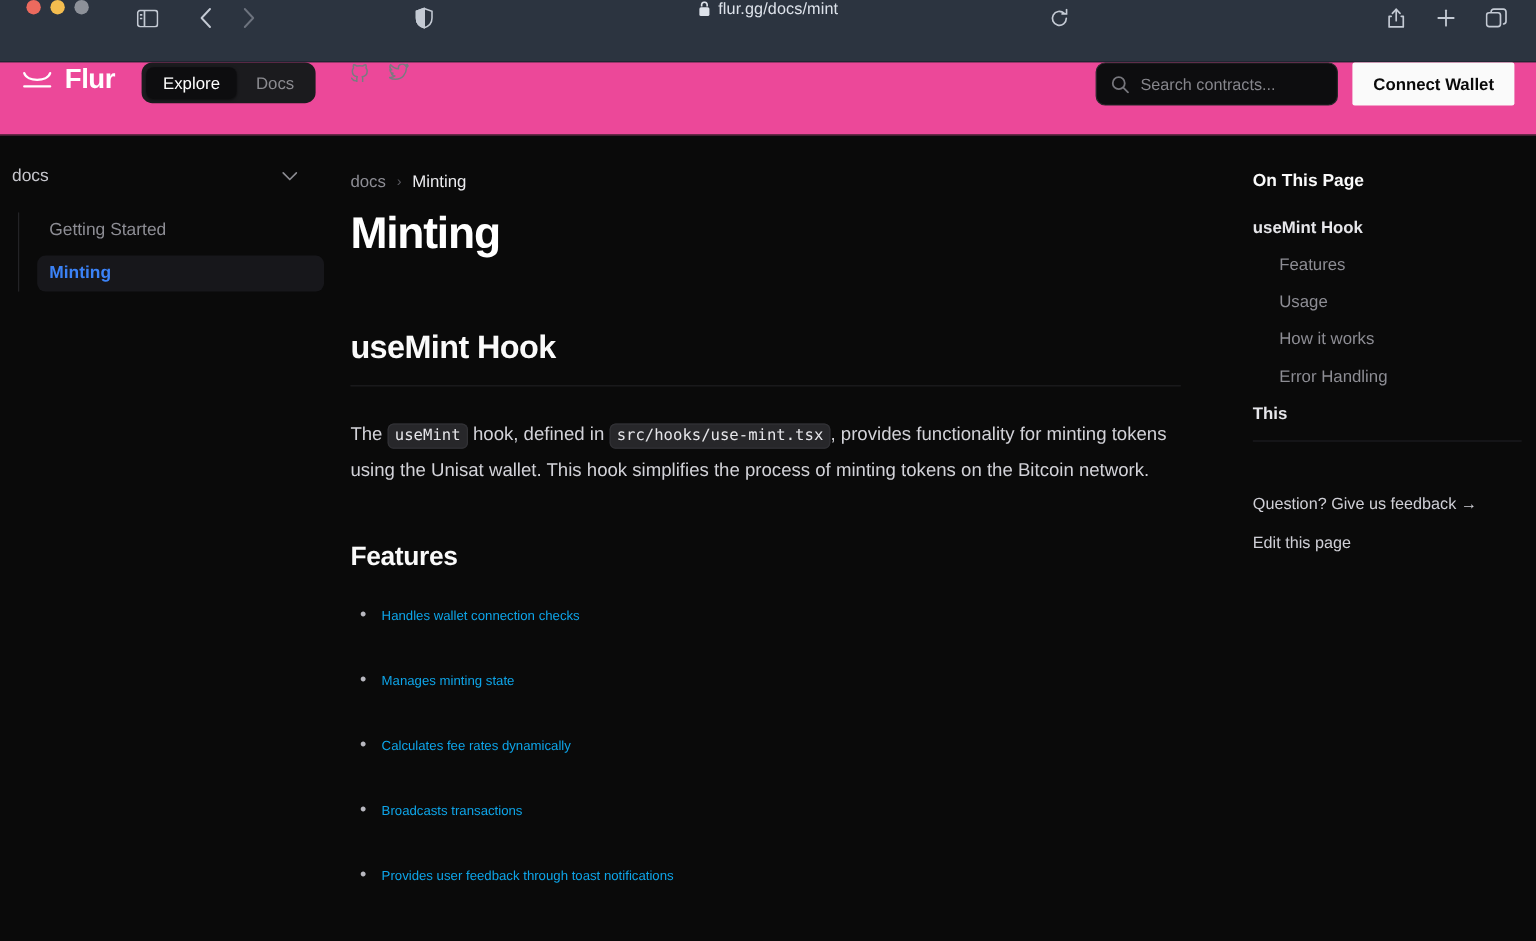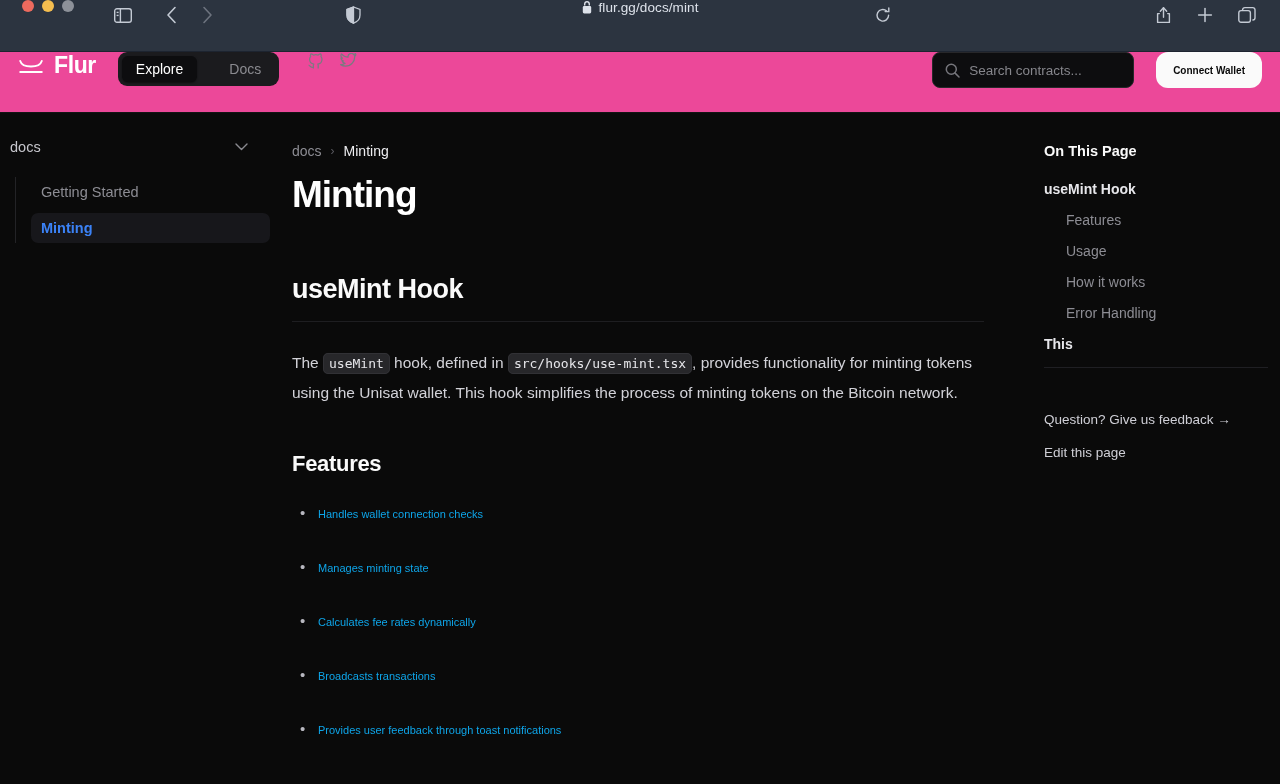--- a/index.html
+++ b/index.html
@@ -84,40 +84,40 @@
     letter-spacing: -0.4px;
   }
 
   .segmented {
     margin-left: 22px;
     display: flex;
     align-items: center;
     background: #1b1b1e;
     border-radius: 9px;
     padding: 4px;
-    gap: 18px;
+    gap: 2px;
   }
   .seg-item {
     font-size: 14px;
     padding: 5px 14px;
     border-radius: 6px;
     color: #8b8b90;
     font-weight: 500;
     cursor: pointer;
   }
   .seg-item.active {
     background: #0d0d0f;
     color: #fff;
     box-shadow: 0 1px 2px rgba(0,0,0,0.5);
   }
 
   .social { display: flex; align-items: center; gap: 16px; margin-left: 28px; color: #7a7a80; }
   .social span { display: flex; cursor: pointer; }
 
-  .header-right { margin-left: auto; display: flex; align-items: center; gap: 22px; }
+  .header-right { margin-left: auto; display: flex; align-items: center; gap: 12px; }
   .search-box {
     width: 202px;
     height: 36px;
     background: #0d0d0f;
     border: 1px solid #27272a;
     border-radius: 8px;
     display: flex;
     align-items: center;
     gap: 9px;
     padding: 0 12px;
@@ -130,24 +130,24 @@
     color: #e4e4e7;
     font-size: 13.5px;
     font-family: "Liberation Sans", sans-serif;
     width: 100%;
   }
   .search-box input::placeholder { color: #86868c; }
   .connect-btn {
     height: 36px;
     background: #fafafa;
     color: #0a0a0a;
-    font-size: 10px;
+    font-size: 14px;
     font-weight: 600;
     border: none;
-    border-radius: 12px;
+    border-radius: 2px;
     padding: 0 17px;
     cursor: pointer;
     font-family: "Liberation Sans", sans-serif;
   }
 
   
   .page {
     display: flex;
     height: 671px;
     background: #0a0a0a;

